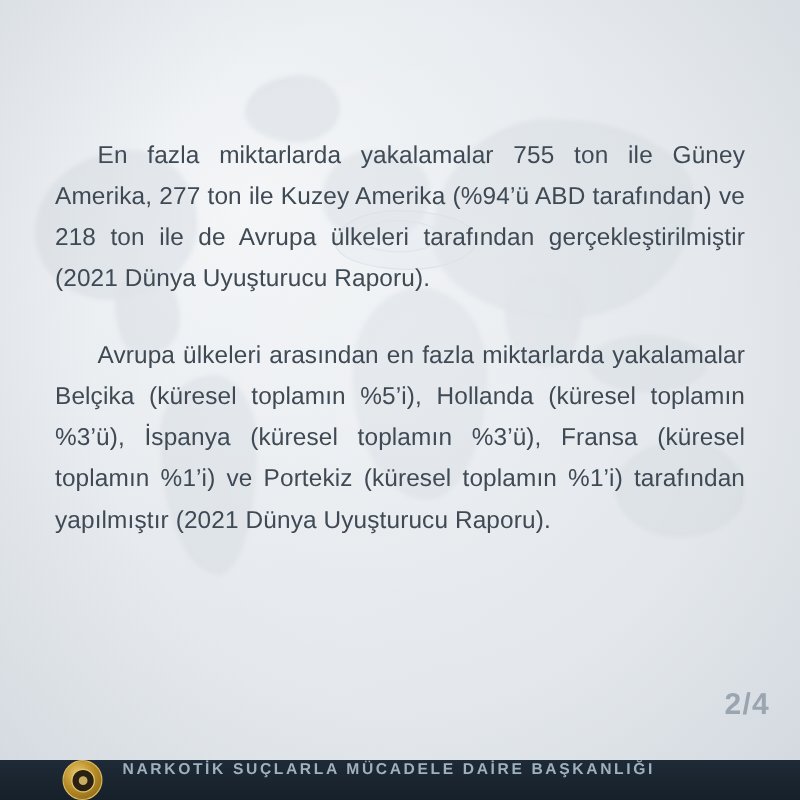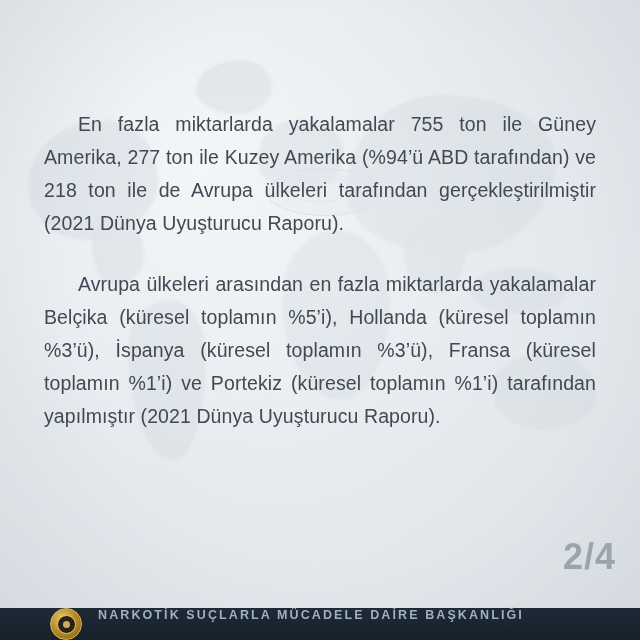--- a/index.html
+++ b/index.html
@@ -104,21 +104,21 @@
     letter-spacing: 0.1px;
   }
   .para:last-child { margin-bottom: 16px; }
 
   
   .page-counter {
     position: absolute;
     right: 44px;
     bottom: 62px;
     color: #9aa5b0;
-    font-size: 36px;
+    font-size: 24px;
     font-weight: bold;
     letter-spacing: 1px;
   }
 
   
   .footer {
     position: absolute;
     left: 0;
     right: 0;
     bottom: 0;

